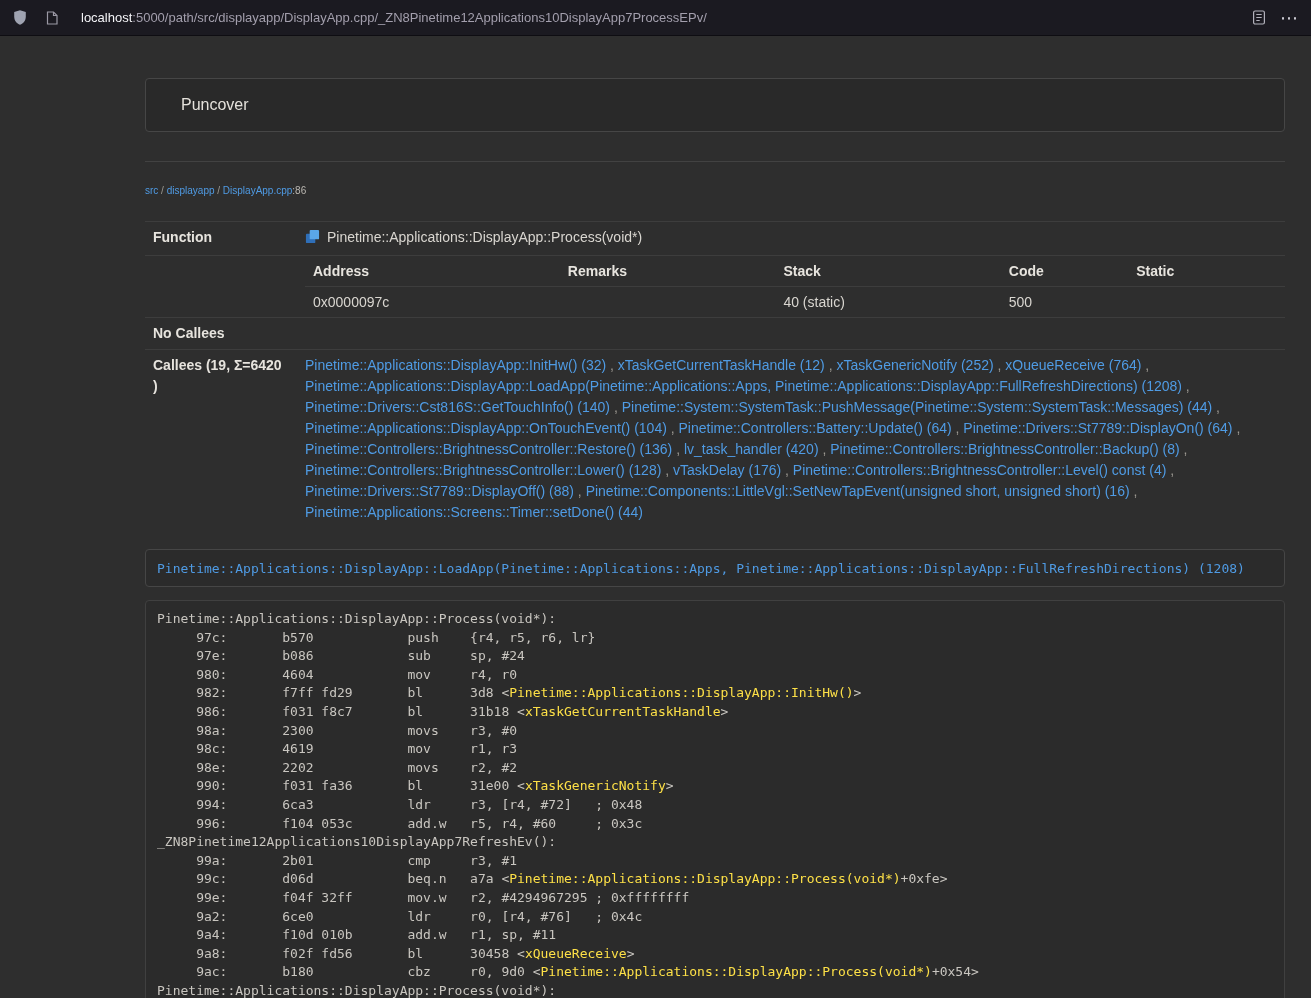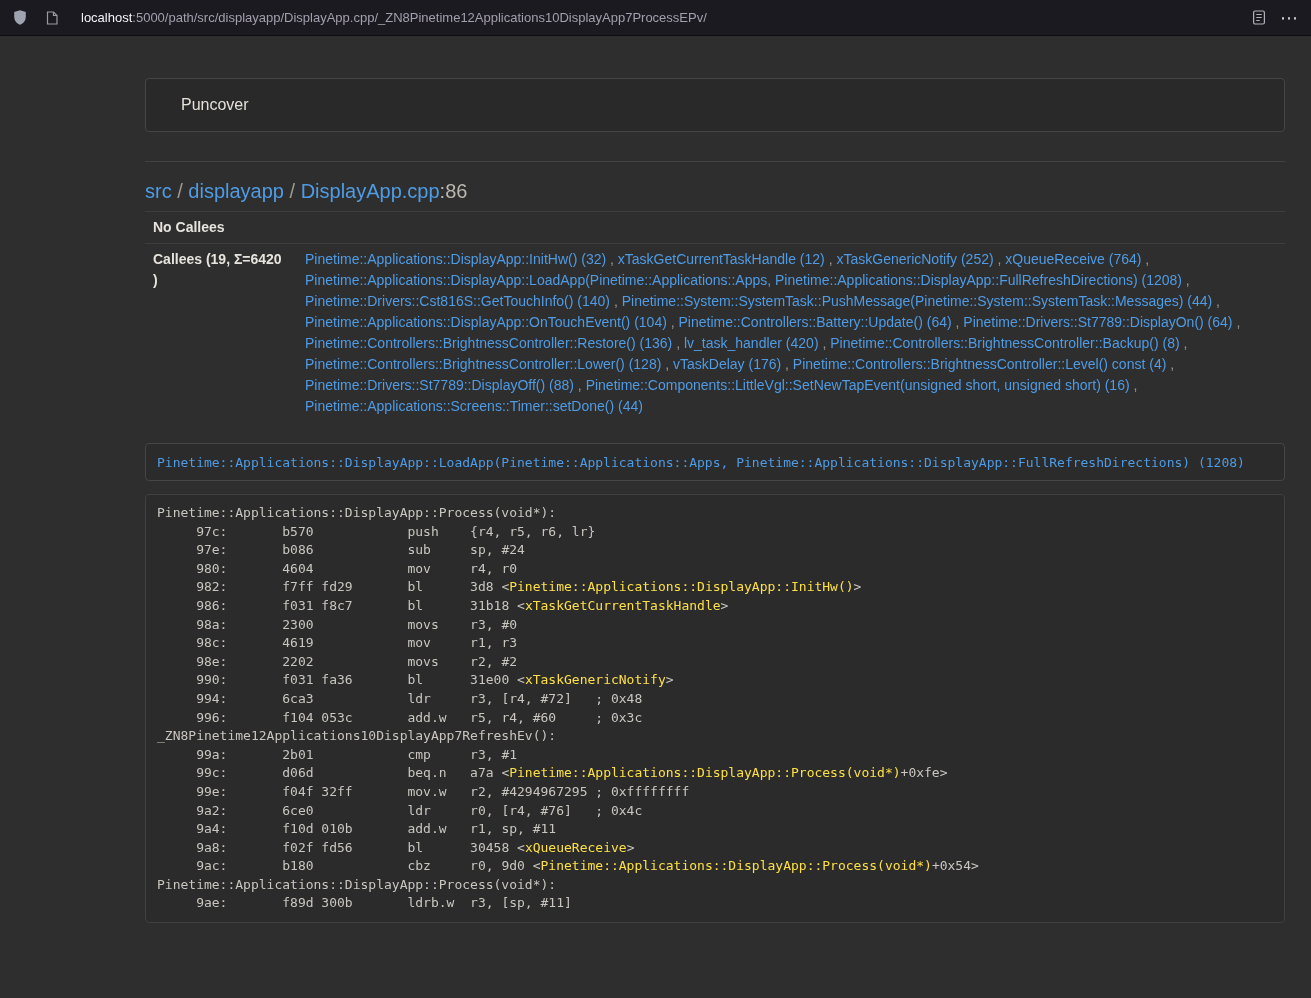--- a/index.html
+++ b/index.html
@@ -14,21 +14,21 @@
   .url-rest{color:#a39fad}
   .menu-dots{color:#d6d5dd;font-size:18px;letter-spacing:1px;line-height:1}
 
   
   .content{margin:0 26px 0 145px}
   .panel{border:1px solid #464646;border-radius:4px;background:#292929}
   .jumbotron{margin-top:42px;padding:15px 35px}
   .app-title{font-size:16px;font-weight:500;color:#e4e1db;line-height:22px}
   hr.divider{border:0;border-top:1px solid #424242;margin:29px 0 19px}
 
-  .breadcrumb{font-size:20px;line-height:20px;margin-bottom:10px;color:#9c9992}
+  .breadcrumb{font-size:10px;line-height:20px;margin-bottom:20px;color:#9c9992}
   .bc-sep,.callee-sep{color:#9c9992}
   .bc-suffix{color:#bab7b1}
 
   table.fn-table{width:100%;border-collapse:collapse;font-size:14px;color:#d9d6d0}
   .fn-table>tbody>tr{border-top:1px solid #3d3d3d}
   .fn-table th{font-weight:bold;color:#e7e4de;text-align:left}
   .fn-table th.lbl{width:152px;padding:5px 8px;vertical-align:top;line-height:21px}
   .fn-table td.main{padding:5px 8px;vertical-align:top;line-height:21px}
   .fn-icon{display:inline-block;vertical-align:-2px;margin-right:7px}
   td.stats-wrap{padding:0 0 0 8px;vertical-align:top}
@@ -84,20 +84,56 @@
     <div class="app-title">Puncover</div>
   </div>
 
   <hr class="divider">
 
   <div class="breadcrumb"><span><a href="#">src</a><span class="bc-sep"> / </span><a href="#">displayapp</a><span class="bc-sep"> / </span><a href="#">DisplayApp.cpp</a></span><span class="bc-suffix">:86</span></div>
 
   <table class="fn-table">
     <tbody>
       <tr>
+        <th class="lbl">Function</th>
+        <td class="main">
+          <span class="fn-icon">
+            <svg width="15" height="15" viewBox="0 0 16 16">
+                <rect x="1" y="5" width="10" height="10" rx="1" fill="#2f6fb8"></rect>
+                <rect x="5" y="1" width="10" height="10" rx="1" fill="#5aa7e8"></rect>
+              </svg>
+          </span><span>Pinetime::Applications::DisplayApp::Process(void*)</span>
+        </td>
+      </tr>
+      <tr>
+        <th class="lbl"></th>
+        <td class="stats-wrap">
+          <table class="stats">
+            <thead>
+              <tr>
+                <th>Address</th>
+                <th>Remarks</th>
+                <th>Stack</th>
+                <th>Code</th>
+                <th>Static</th>
+              </tr>
+            </thead>
+            <tbody>
+              <tr>
+                <td>0x0000097c</td>
+                <td></td>
+                <td>40 (static)</td>
+                <td>500</td>
+                <td></td>
+              </tr>
+            </tbody>
+          </table>
+        </td>
+      </tr>
+      <tr>
         <th class="lbl">No Callees</th>
         <td class="main"></td>
       </tr>
       <tr>
         <th class="lbl">Callees (19, Σ=6420 )</th>
         <td class="main callees-cell"><a href="#">Pinetime::Applications::DisplayApp::InitHw() (32)</a><span class="callee-sep"> , </span><a href="#">xTaskGetCurrentTaskHandle (12)</a><span class="callee-sep"> , </span><a href="#">xTaskGenericNotify (252)</a><span class="callee-sep"> , </span><a href="#">xQueueReceive (764)</a><span class="callee-sep"> , </span><a href="#">Pinetime::Applications::DisplayApp::LoadApp(Pinetime::Applications::Apps, Pinetime::Applications::DisplayApp::FullRefreshDirections) (1208)</a><span class="callee-sep"> , </span><a href="#">Pinetime::Drivers::Cst816S::GetTouchInfo() (140)</a><span class="callee-sep"> , </span><a href="#">Pinetime::System::SystemTask::PushMessage(Pinetime::System::SystemTask::Messages) (44)</a><span class="callee-sep"> , </span><a href="#">Pinetime::Applications::DisplayApp::OnTouchEvent() (104)</a><span class="callee-sep"> , </span><a href="#">Pinetime::Controllers::Battery::Update() (64)</a><span class="callee-sep"> , </span><a href="#">Pinetime::Drivers::St7789::DisplayOn() (64)</a><span class="callee-sep"> , </span><a href="#">Pinetime::Controllers::BrightnessController::Restore() (136)</a><span class="callee-sep"> , </span><a href="#">lv_task_handler (420)</a><span class="callee-sep"> , </span><a href="#">Pinetime::Controllers::BrightnessController::Backup() (8)</a><span class="callee-sep"> , </span><a href="#">Pinetime::Controllers::BrightnessController::Lower() (128)</a><span class="callee-sep"> , </span><a href="#">vTaskDelay (176)</a><span class="callee-sep"> , </span><a href="#">Pinetime::Controllers::BrightnessController::Level() const (4)</a><span class="callee-sep"> , </span><a href="#">Pinetime::Drivers::St7789::DisplayOff() (88)</a><span class="callee-sep"> , </span><a href="#">Pinetime::Components::LittleVgl::SetNewTapEvent(unsigned short, unsigned short) (16)</a><span class="callee-sep"> , </span><a href="#">Pinetime::Applications::Screens::Timer::setDone() (44)</a></td>
       </tr>
     </tbody>
   </table>
 

